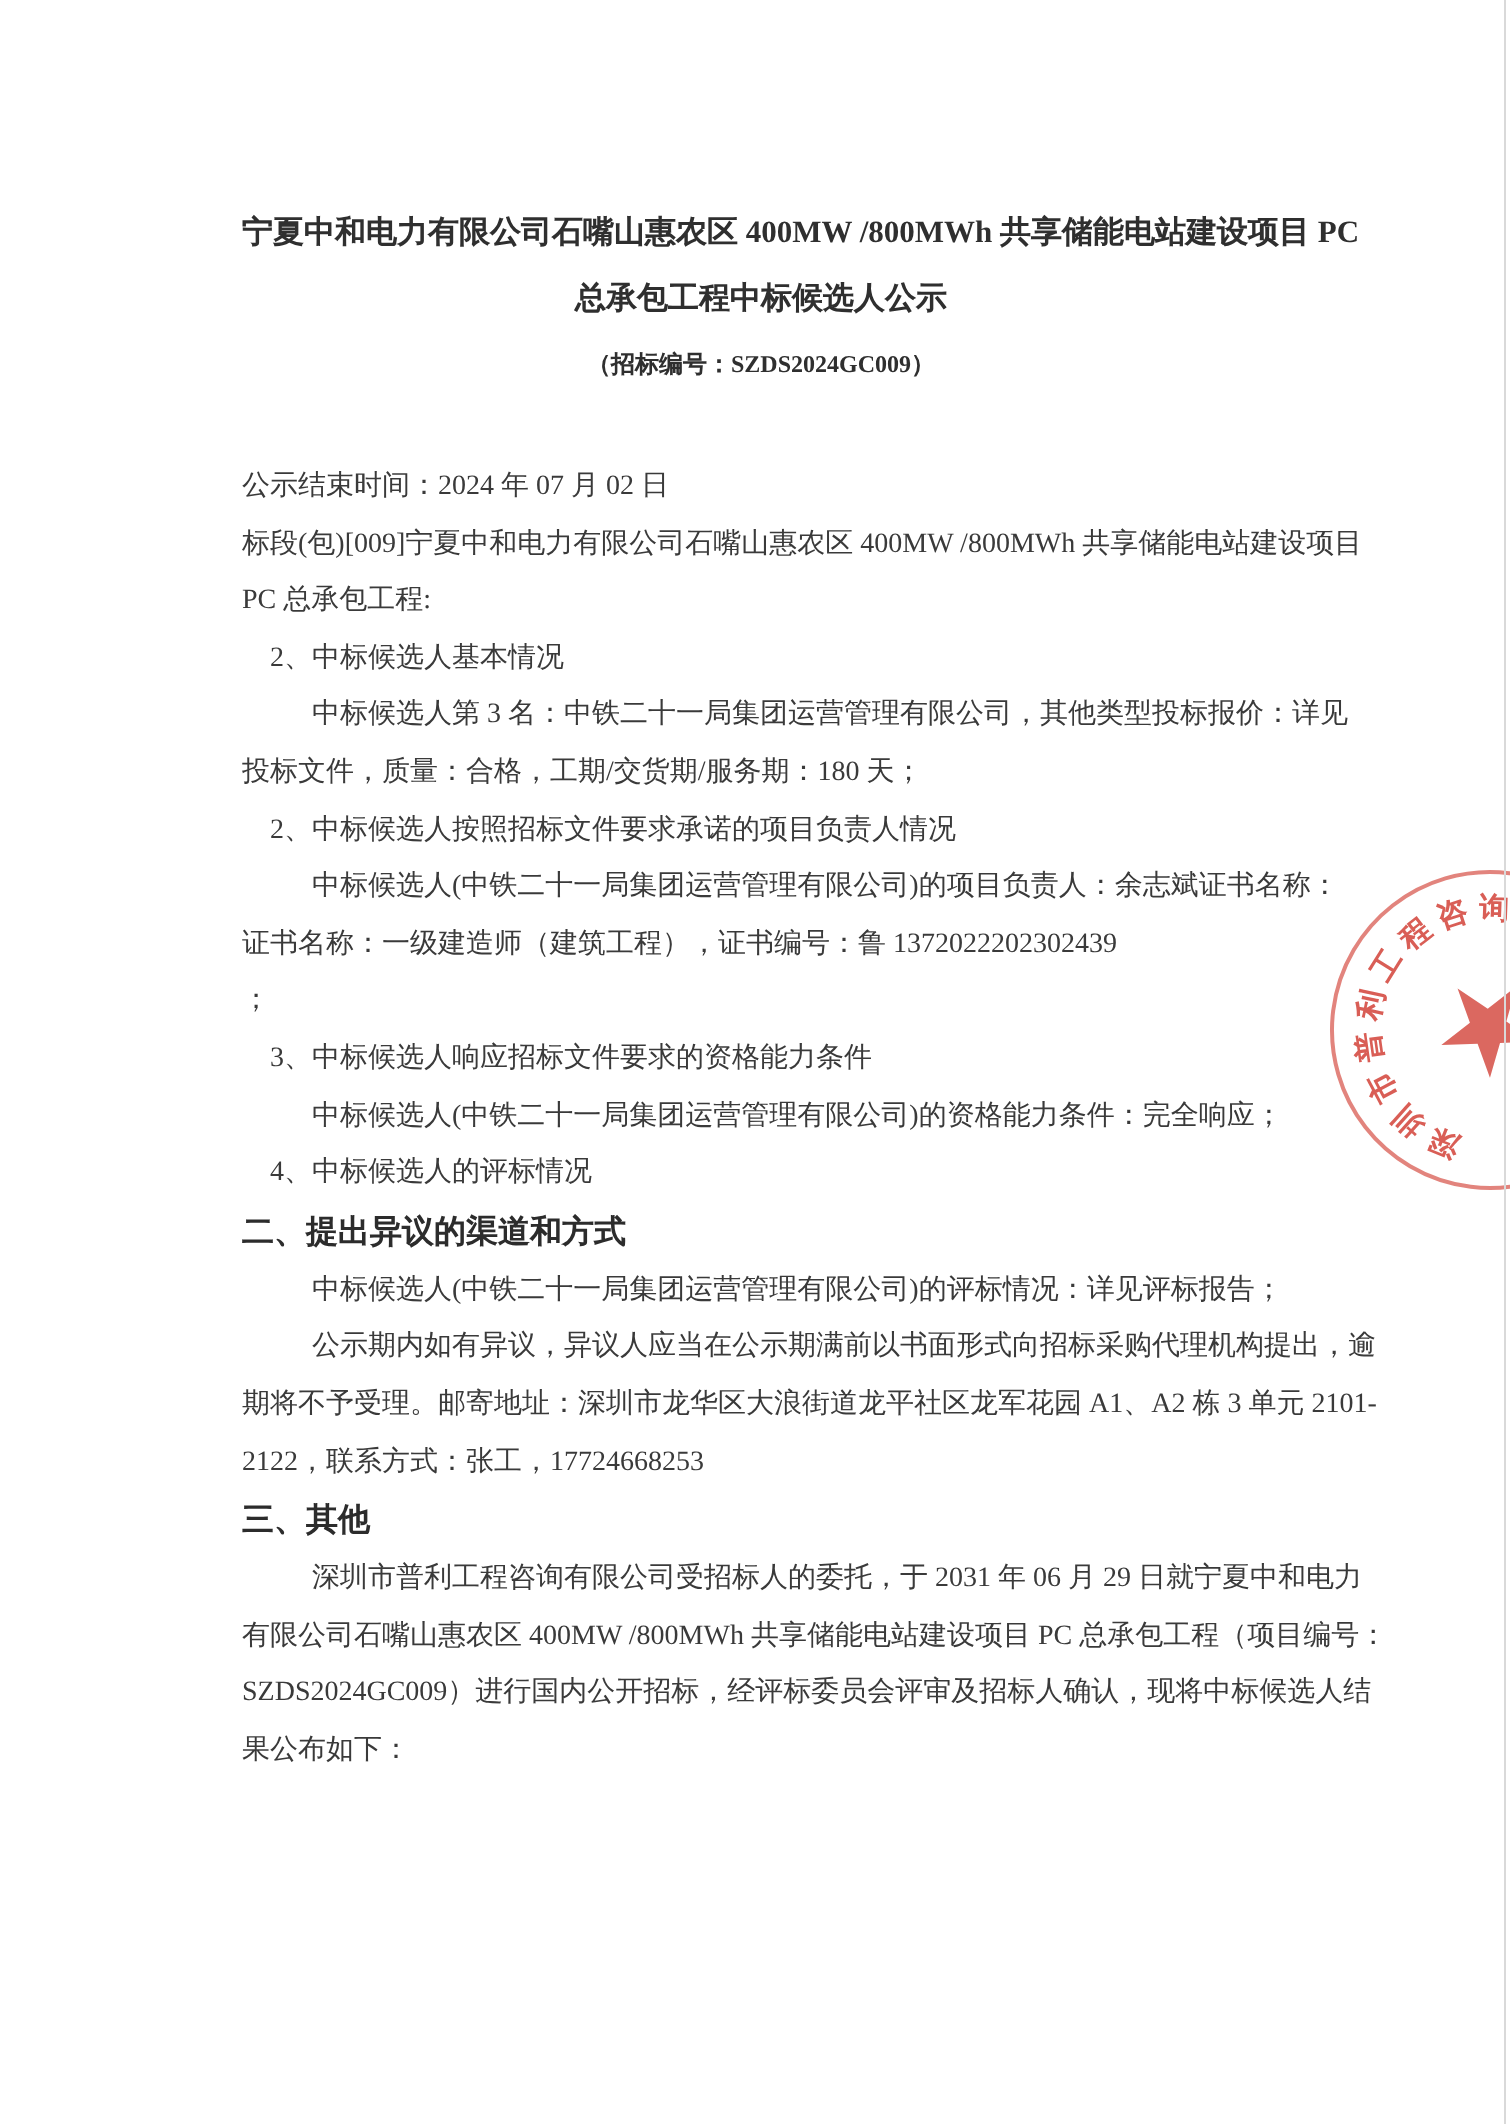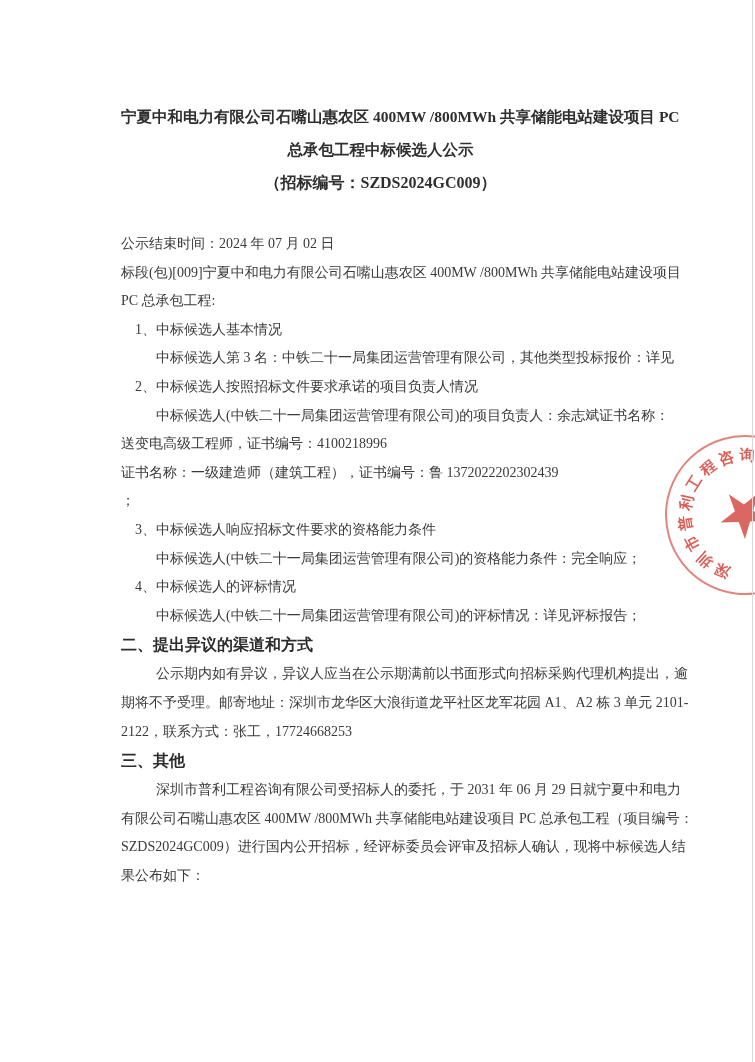--- a/index.html
+++ b/index.html
@@ -20,21 +20,21 @@
     text-align:center;
   }
   .title-line{
     font-size:15.5px;
     font-weight:bold;
     line-height:33px;
     color:#2f2f2f;
     white-space:nowrap;
   }
   .subtitle-line{
-    font-size:16px;
+    font-size:12px;
     font-weight:bold;
     line-height:33px;
     color:#2f2f2f;
     white-space:nowrap;
   }
   .spacer{height:31px;}
   .line{
     font-size:14px;
     line-height:28.6px;
     white-space:nowrap;
@@ -99,32 +99,32 @@
     <div class="title-block">
       <div class="title-line">宁夏中和电力有限公司石嘴山惠农区 400MW  /800MWh 共享储能电站建设项目 PC</div>
       <div class="title-line">总承包工程中标候选人公示</div>
       <div class="subtitle-line">（招标编号：SZDS2024GC009）</div>
     </div>
     <div class="spacer"></div>
     <div id="lines">
         <div class="line meta">公示结束时间：2024 年 07 月 02 日</div>
         <div class="line meta">标段(包)[009]宁夏中和电力有限公司石嘴山惠农区 400MW  /800MWh 共享储能电站建设项目</div>
         <div class="line meta">PC 总承包工程:</div>
-        <div class="line li">1、中标候选人基本情况</div>
+        <div class="line li">2、中标候选人基本情况</div>
         <div class="line pi">中标候选人第 3 名：中铁二十一局集团运营管理有限公司，其他类型投标报价：详见</div>
+        <div class="line meta">投标文件，质量：合格，工期/交货期/服务期：180 天；</div>
         <div class="line li">2、中标候选人按照招标文件要求承诺的项目负责人情况</div>
         <div class="line pi">中标候选人(中铁二十一局集团运营管理有限公司)的项目负责人：余志斌证书名称：</div>
-        <div class="line meta">送变电高级工程师，证书编号：4100218996</div>
         <div class="line meta">证书名称：一级建造师（建筑工程），证书编号：鲁 1372022202302439</div>
         <div class="line meta">；</div>
         <div class="line li">3、中标候选人响应招标文件要求的资格能力条件</div>
         <div class="line pi">中标候选人(中铁二十一局集团运营管理有限公司)的资格能力条件：完全响应；</div>
         <div class="line li">4、中标候选人的评标情况</div>
+        <div class="line h">二、提出异议的渠道和方式</div>
         <div class="line pi">中标候选人(中铁二十一局集团运营管理有限公司)的评标情况：详见评标报告；</div>
-        <div class="line h">二、提出异议的渠道和方式</div>
         <div class="line pi">公示期内如有异议，异议人应当在公示期满前以书面形式向招标采购代理机构提出，逾</div>
         <div class="line meta">期将不予受理。邮寄地址：深圳市龙华区大浪街道龙平社区龙军花园 A1、A2 栋 3 单元 2101-</div>
         <div class="line meta">2122，联系方式：张工，17724668253</div>
         <div class="line h">三、其他</div>
         <div class="line pi">深圳市普利工程咨询有限公司受招标人的委托，于 2031 年 06 月 29 日就宁夏中和电力</div>
         <div class="line meta">有限公司石嘴山惠农区 400MW  /800MWh 共享储能电站建设项目 PC 总承包工程（项目编号：</div>
         <div class="line meta">SZDS2024GC009）进行国内公开招标，经评标委员会评审及招标人确认，现将中标候选人结</div>
         <div class="line meta">果公布如下：</div>
       </div>
   </div>

